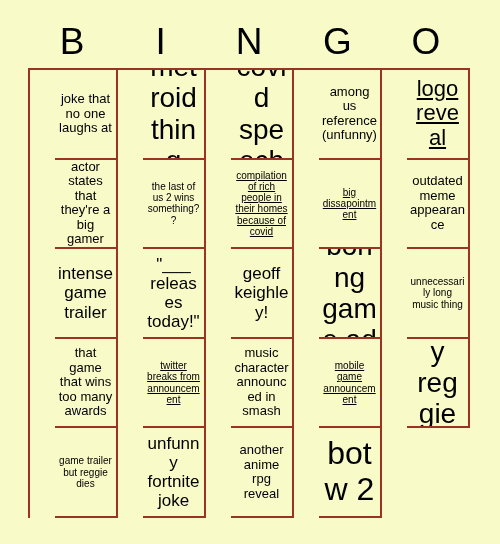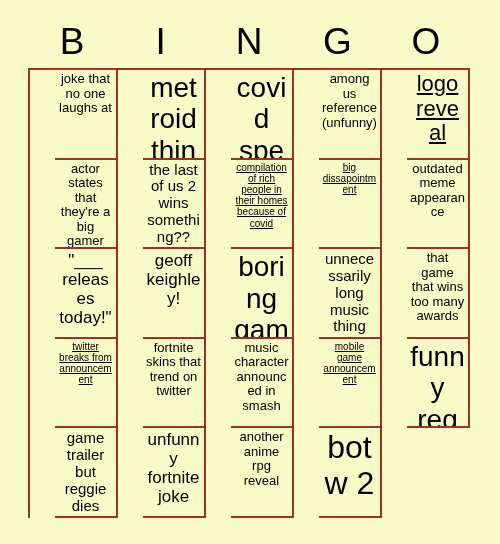--- a/index.html
+++ b/index.html
@@ -49,41 +49,41 @@
     border-left: 2px solid #9a3322;
     border-top: 2px solid #9a3322;
     box-sizing: border-box;
     background: #f8fac8;
   }
   .cell {
     border-right: 2px solid #9a3322;
     border-bottom: 2px solid #9a3322;
     box-sizing: border-box;
     display: flex;
-    align-items: flex-start;
+    align-items: center;
     justify-content: center;
     text-align: center;
     padding: 2px 3px;
     color: #000000;
     overflow: hidden;
     margin-left: 25px;
   }
   .cell .cell-text {
     display: block;
     width: 100%;
     line-height: 1.12;
     white-space: pre-line;
     word-wrap: break-word;
   }
   
   .sz-xl .cell-text { font-size: 22px; text-decoration: underline; }
   .sz-lg .cell-text { font-size: 28px; }
   .sz-md .cell-text { font-size: 17px; }
   .sz-sm .cell-text { font-size: 13px; }
-  .sz-xs .cell-text { font-size: 15px; }
+  .sz-xs .cell-text { font-size: 10px; }
   .sz-xxs .cell-text { font-size: 10px; text-decoration: underline; }
   .sz-huge .cell-text { font-size: 32px; }
 </style>
 </head>
 <body>
 
 <div id="card">
 
   <div id="header-row">
     <div class="header-letter">B</div>
@@ -121,40 +121,40 @@
         <span class="cell-text">compilation of rich people in their homes because of covid</span>
       </div>
     <div class="cell sz-xxs">
         <span class="cell-text">big dissapointment</span>
       </div>
     <div class="cell sz-sm">
         <span class="cell-text">outdated meme appearance</span>
       </div>
 
     <div class="cell sz-md">
+        <span class="cell-text">intense game trailer</span>
+      </div>
+    <div class="cell sz-md">
         <span class="cell-text">"___ releases today!"</span>
       </div>
     <div class="cell sz-md">
         <span class="cell-text">geoff keighley!</span>
       </div>
     <div class="cell sz-lg">
         <span class="cell-text">boring game ad</span>
       </div>
     <div class="cell sz-xs">
         <span class="cell-text">unnecessarily long music thing</span>
       </div>
 
     <div class="cell sz-sm">
         <span class="cell-text">that game that wins too many awards</span>
       </div>
     <div class="cell sz-xxs">
         <span class="cell-text">twitter breaks from announcement</span>
-      </div>
-    <div class="cell sz-sm">
-        <span class="cell-text">fortnite skins that trend on twitter</span>
       </div>
     <div class="cell sz-sm">
         <span class="cell-text">music character announced in smash</span>
       </div>
     <div class="cell sz-xxs">
         <span class="cell-text">mobile game announcement</span>
       </div>
 
     <div class="cell sz-lg">
         <span class="cell-text">funny reggie joke</span>

